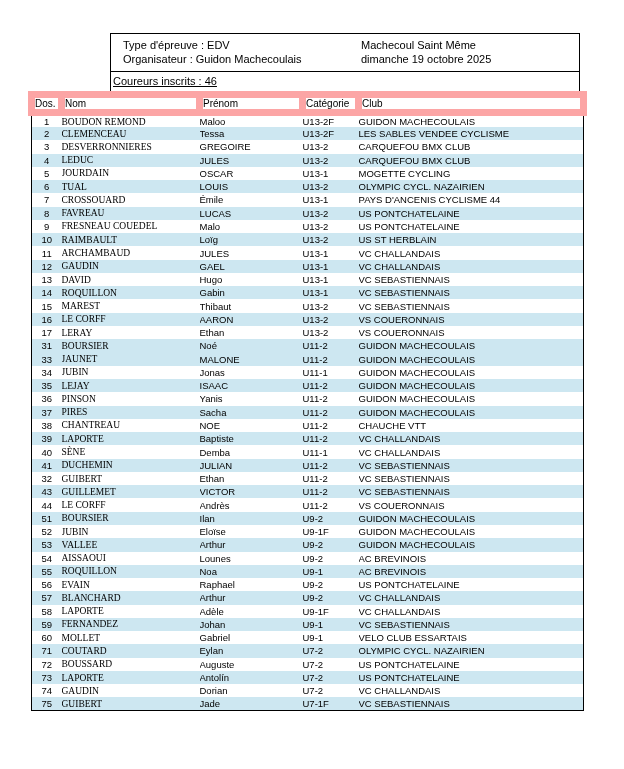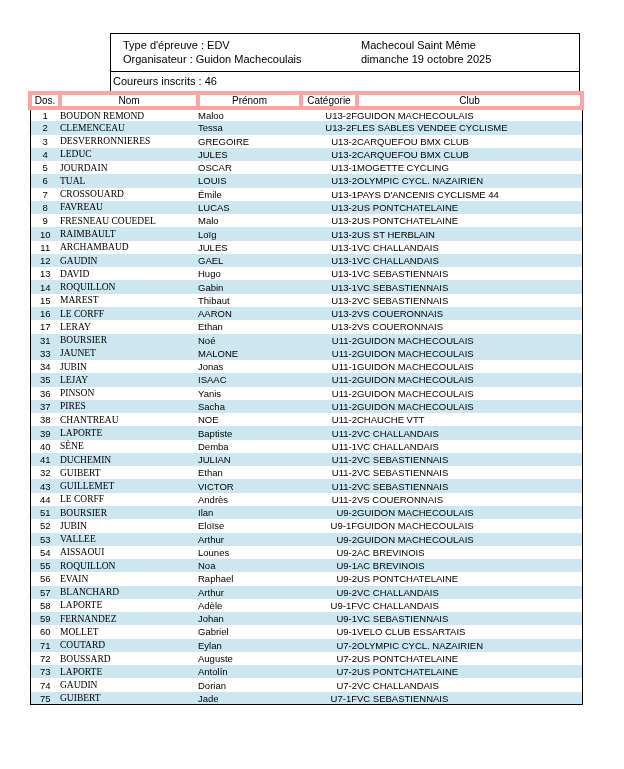--- a/index.html
+++ b/index.html
@@ -30,53 +30,54 @@
     border-bottom: 1px solid #000;
     padding: 4px 0 5px 12px;
   }
   .info-col-left { width: 238px; }
   .info-col-right { flex: 1; }
   .info-line { line-height: 14px; white-space: nowrap; }
   .info-bottom {
     padding: 3px 0 5px 2px;
     line-height: 13px;
     white-space: nowrap;
+    text-decoration: underline;
   }
 
   
   .riders-table {
     position: absolute;
     left: 28px; top: 91px;
     width: 552px;
     border-collapse: collapse;
     table-layout: fixed;
     border: 1px solid #000;
     font-size: 9.5px;
   }
   .riders-table thead th {
-    border: 4px solid #fca5a5;
+    border: 7px solid #fca5a5;
     font-weight: normal;
     font-size: 10px;
     height: 15px;
     padding: 0;
-    text-align: center;
+    text-align: left;
     background: #ffffff;
   }
   .riders-table tbody td {
     height: 13.28px;
     padding: 0;
     overflow: hidden;
     white-space: nowrap;
     vertical-align: middle;
   }
   .riders-table tbody tr.striped { background: var(--stripe, #cde7f1); }
   td.col-dos { text-align: center; }
   td.col-nom { padding-left: 5px; font-family: Liberation Serif, serif; }
   td.col-prenom { padding-left: 5px; }
-  td.col-categorie { text-align: right; }
+  td.col-categorie { text-align: left; }
   td.col-club { padding-left: 5px; }
 </style>
 </head>
 <body>
 
 <div class="page">
 
   <div class="info-box">
     <div class="info-top">
       <div class="info-col-left">

